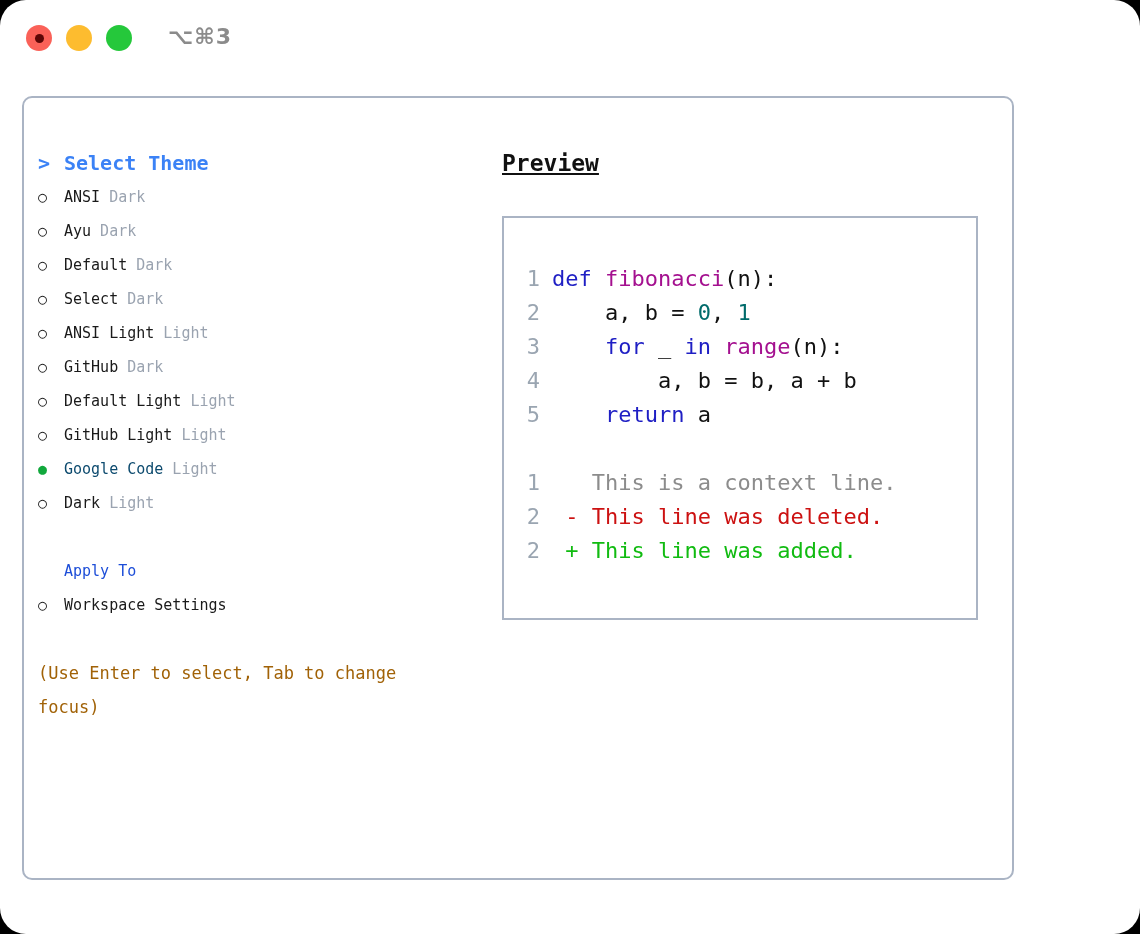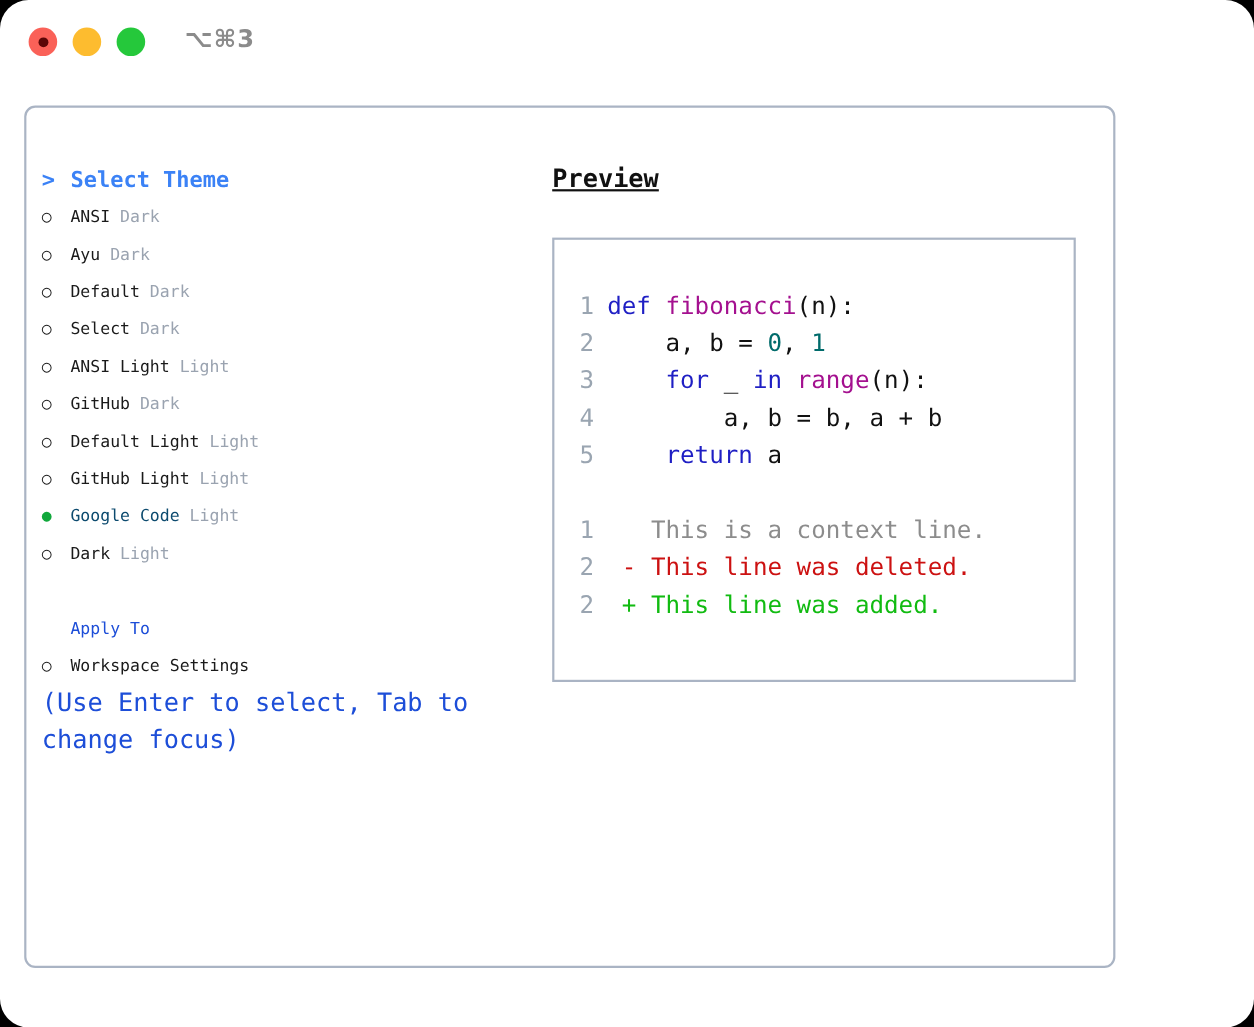--- a/index.html
+++ b/index.html
@@ -113,23 +113,24 @@
   .marker.sel { color: #11a83c; }
   .label { color: #1a1a1a; }
   .label.sel { color: #0c4a6e; }
   .mode { color: #9aa3b0; }
   .spacer { height: 34px; }
   .section-title {
     padding-left: 26px;
     color: #1d4ed8;
   }
   .hint {
-    font-size: 23px;
-    line-height: 34px;
-    color: #1d4ed8;
+    margin-top: 34px;
+    font-size: 17px;
+    line-height: 34px;
+    color: #a16207;
     width: 420px;
   }
 
   
   .right-col {
     position: absolute;
     left: 478px;
     top: 48px;
     width: 500px;
   }

